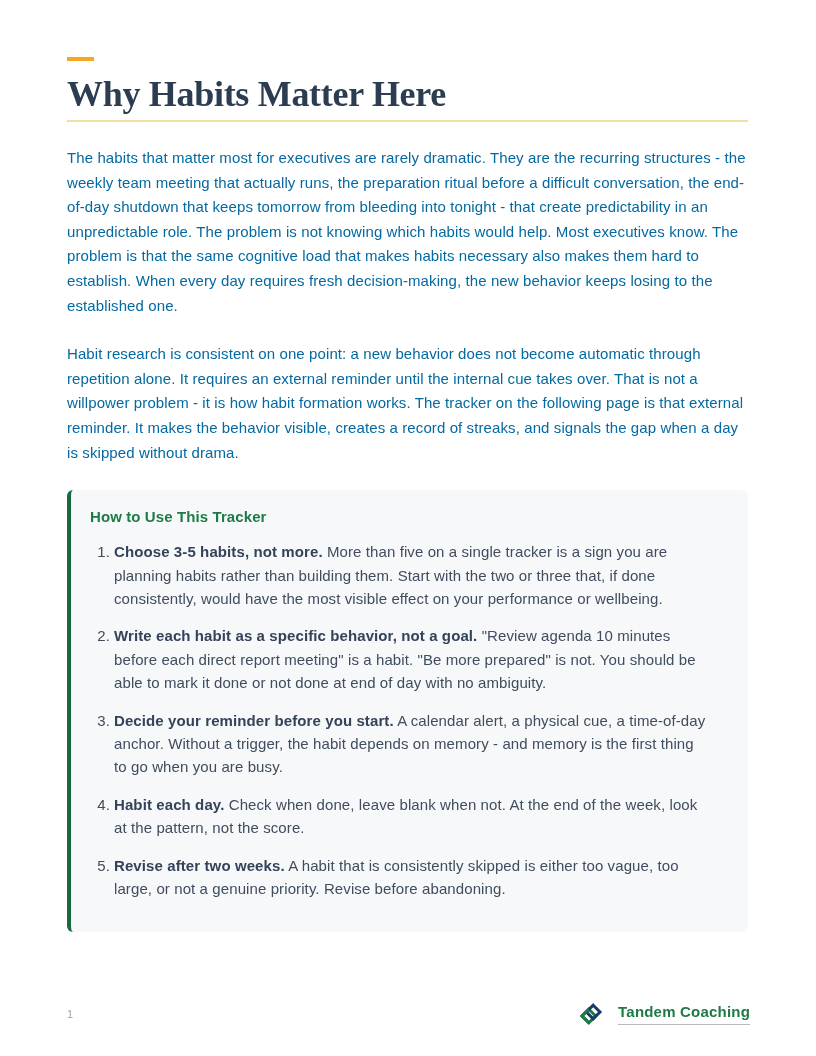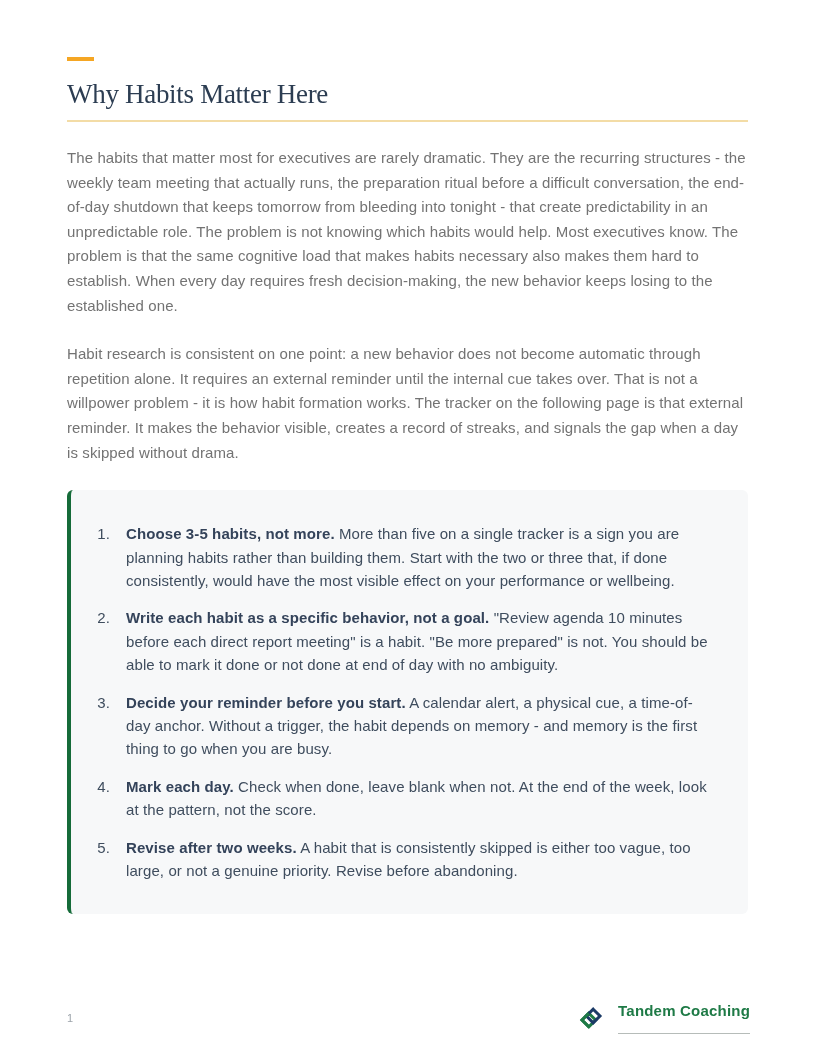--- a/index.html
+++ b/index.html
@@ -18,37 +18,37 @@
   .content {
     padding: 57px 68px 0 67px;
   }
   .accent-bar {
     width: 27px; height: 4px;
     background: #F5A623;
     margin-bottom: 15px;
   }
   h1.page-title {
     font-family: "Liberation Serif", serif;
-    font-weight: 400;
-    font-size: 27px;
+    font-weight: 700;
+    font-size: 36px;
     line-height: 36px;
     letter-spacing: -0.3px;
     color: #2C3D52;
   }
   .title-rule {
     height: 0;
     border-bottom: 2px solid #F3DCA6;
     margin-top: 8px;
   }
   .body-para {
     margin-top: 24px;
     font-size: 15px;
     line-height: 24.6px;
     letter-spacing: 0.1px;
-    color: #737373;
+    color: #0369a1;
   }
   .body-para.tight { margin-top: 17px; }
   .callout {
     margin-top: 25px;
     background: #F7F8F9;
     border-left: 4px solid #156B39;
     border-radius: 6px;
     padding: 18px 38px 32px 19px;
   }
   .callout-heading {
@@ -64,21 +64,21 @@
     font-size: 15px;
     line-height: 23.4px;
     letter-spacing: 0.1px;
     color: #3F4D5E;
   }
   .callout-item .num {
     flex: 0 0 20px;
     text-align: right;
   }
   .callout-item .itext {
-    margin-left: 16px;
+    margin-left: 4px;
     max-width: 600px;
   }
   .callout-item .itext strong {
     color: #34435A;
   }
   .footer {
     position: absolute;
     left: 67px; right: 66px;
     top: 1002px;
     display: flex;
@@ -94,59 +94,60 @@
     align-items: center;
     gap: 7px;
     cursor: pointer;
   }
   .logo-text {
     font-size: 15px;
     font-weight: 700;
     letter-spacing: 0.2px;
     color: #1E7A46;
     border-bottom: 1px solid #B6BCB9;
-    padding-bottom: 14px;
+    padding-bottom: 4px;
     margin-left: 8px;
   }
   .diamond-icon { display: block; }
 </style>
 </head>
 <body>
 
 <div class="page">
   <div class="content">
 
     <div class="accent-bar"></div>
 
     <h1 class="page-title">Why Habits Matter Here</h1>
     <div class="title-rule"></div>
 
     <p class="body-para">The habits that matter most for executives are rarely dramatic. They are the recurring structures - the weekly team meeting that actually runs, the preparation ritual before a difficult conversation, the end-of-day shutdown that keeps tomorrow from bleeding into tonight - that create predictability in an unpredictable role. The problem is not knowing which habits would help. Most executives know. The problem is that the same cognitive load that makes habits necessary also makes them hard to establish. When every day requires fresh decision-making, the new behavior keeps losing to the established one.</p>
     <p class="body-para">Habit research is consistent on one point: a new behavior does not become automatic through repetition alone. It requires an external reminder until the internal cue takes over. That is not a willpower problem - it is how habit formation works. The tracker on the following page is that external reminder. It makes the behavior visible, creates a record of streaks, and signals the gap when a day is skipped without drama.</p>
 
     <div class="callout">
+      <div class="callout-heading">How to Use This Tracker</div>
 
       <div class="callout-item">
         <span class="num">1.</span>
         <span class="itext"><strong>Choose 3-5 habits, not more.</strong><span> More than five on a single tracker is a sign you are planning habits rather than building them. Start with the two or three that, if done consistently, would have the most visible effect on your performance or wellbeing.</span></span>
       </div>
 
       <div class="callout-item">
         <span class="num">2.</span>
         <span class="itext"><strong>Write each habit as a specific behavior, not a goal.</strong><span> "Review agenda 10 minutes before each direct report meeting" is a habit. "Be more prepared" is not. You should be able to mark it done or not done at end of day with no ambiguity.</span></span>
       </div>
 
       <div class="callout-item">
         <span class="num">3.</span>
         <span class="itext"><strong>Decide your reminder before you start.</strong><span> A calendar alert, a physical cue, a time-of-day anchor. Without a trigger, the habit depends on memory - and memory is the first thing to go when you are busy.</span></span>
       </div>
 
       <div class="callout-item">
         <span class="num">4.</span>
-        <span class="itext"><strong>Mark each day.</strong><span> Check when done, leave blank when not. At the end of the week, look at the pattern, not the score.</span></span>
+        <span class="itext"><strong>Habit each day.</strong><span> Check when done, leave blank when not. At the end of the week, look at the pattern, not the score.</span></span>
       </div>
 
       <div class="callout-item">
         <span class="num">5.</span>
         <span class="itext"><strong>Revise after two weeks.</strong><span> A habit that is consistently skipped is either too vague, too large, or not a genuine priority. Revise before abandoning.</span></span>
       </div>
     </div>
 
   </div>
 

